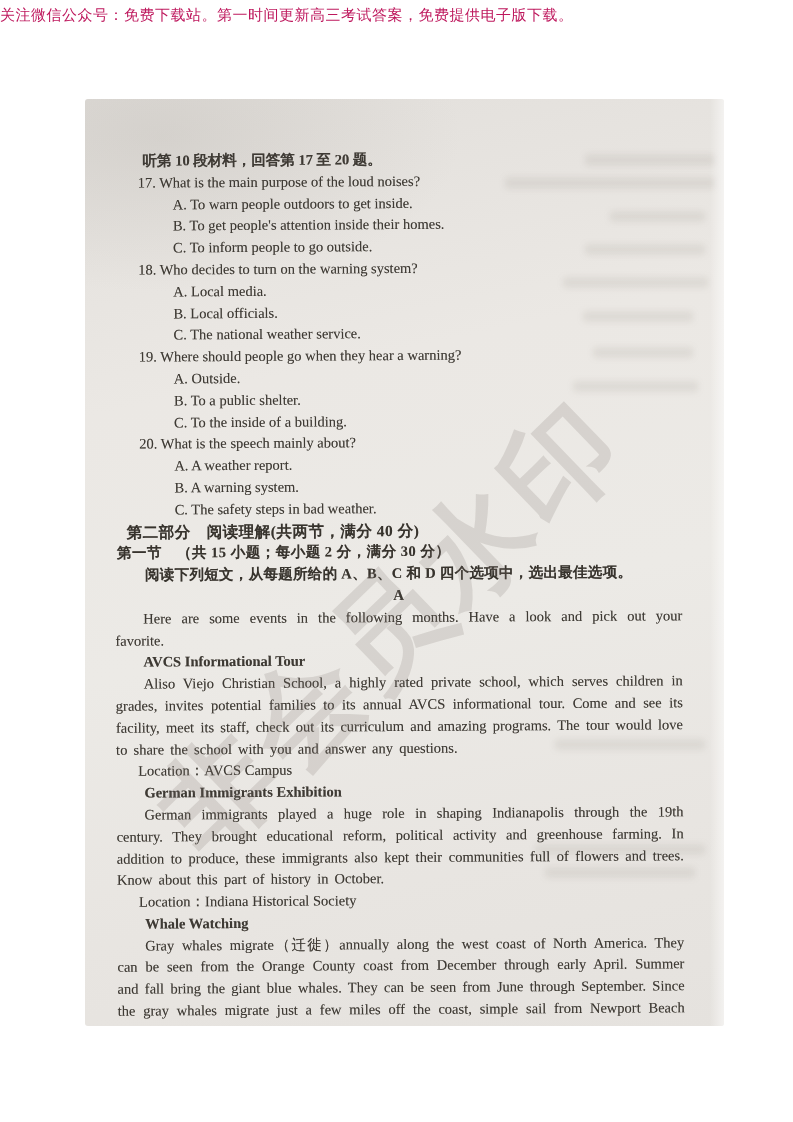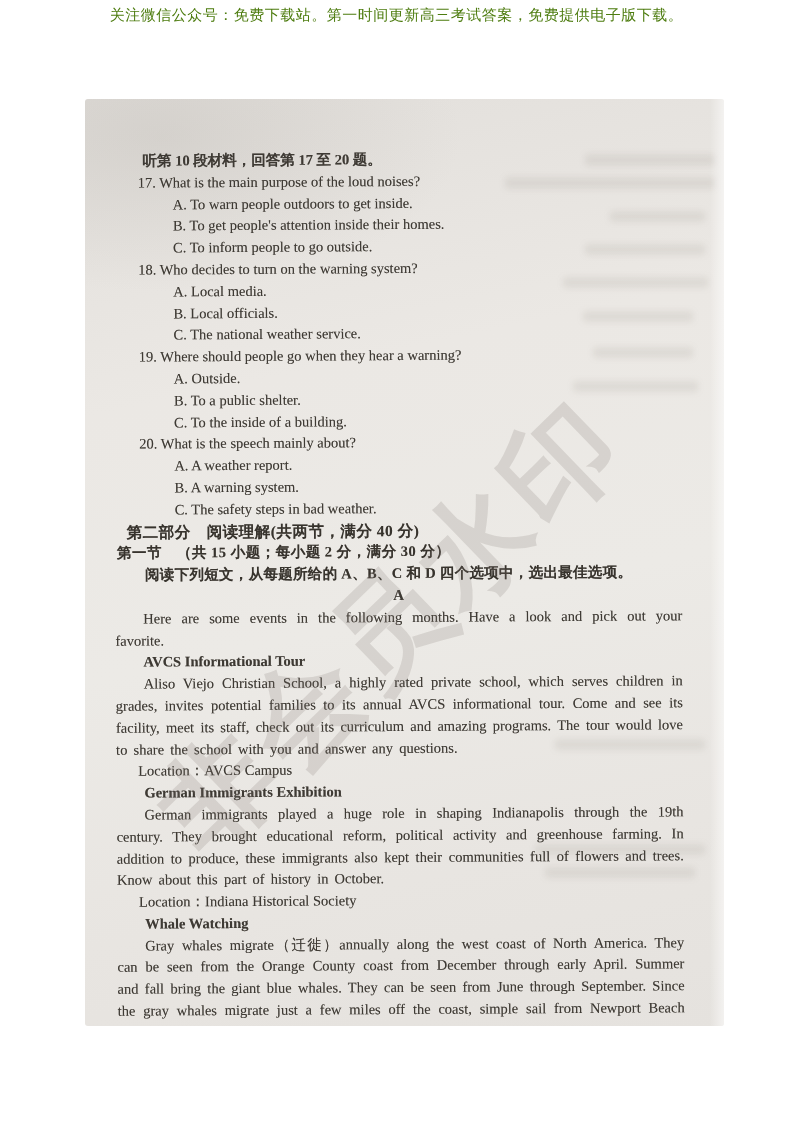--- a/index.html
+++ b/index.html
@@ -6,24 +6,23 @@
     margin: 0;
     padding: 0;
     background: #ffffff;
     width: 793px;
     height: 1122px;
     overflow: hidden;
     font-family: "Liberation Serif", serif;
   }
   .banner {
     width: 100%;
-    text-align: center;
     padding-top: 6px;
     font-size: 15px;
-    color: #4d7c0f;
+    color: #be185d;
     font-family: "Liberation Serif", serif;
     letter-spacing: 0.5px;
   }
   .paper {
     position: absolute;
     left: 85px;
     top: 99px;
     width: 639px;
     height: 927px;
     background:

